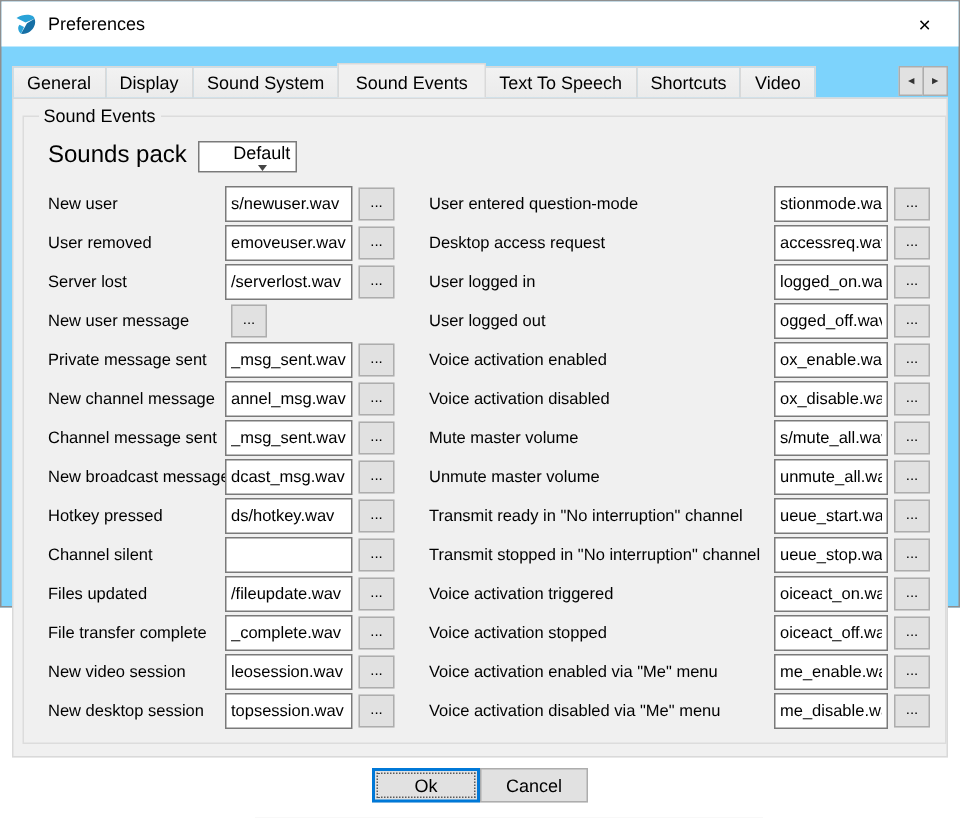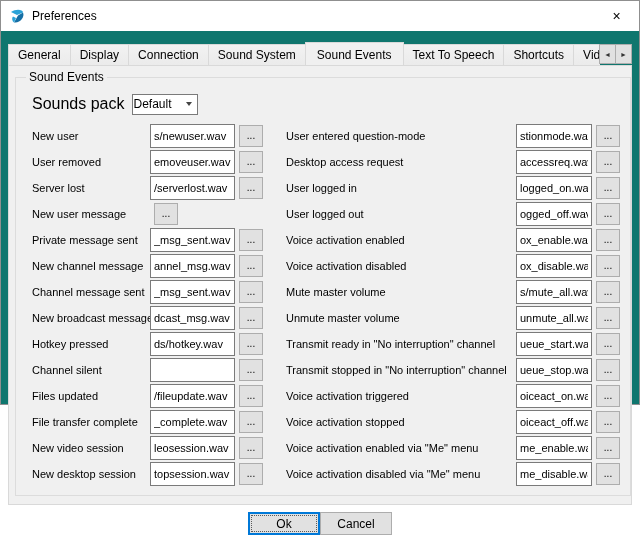--- a/index.html
+++ b/index.html
@@ -6,21 +6,21 @@
   html, body { width: 640px; height: 545px; }
   body {
     font-family: "Liberation Sans", sans-serif;
     font-size: 12px;
     color: #000;
     background: #fff;
   }
   .window {
     width: 640px; height: 405px;
     border: 1px solid #8f8f8f;
-    background: #0f766e;
+    background: #7dd3fc;
     display: flex; flex-direction: column;
   }
   
   .titlebar {
     height: 30px; flex: 0 0 30px;
     background: #ffffff;
     display: flex; align-items: center;
     padding-left: 8px;
   }
   .app-icon { width: 17px; height: 17px; display: inline-flex; }
@@ -84,21 +84,21 @@
   fieldset.groupbox legend { font-size: 12px; padding: 0 3px; margin-left: 2px; }
   .soundspack-row {
     display: flex; align-items: center;
     margin: 7px 0 8px 8px; height: 22px;
   }
   .soundspack-label { font-size: 16px; margin-right: 7px; }
   .combobox {
     width: 66px; height: 21px;
     background: #fff; border: 1px solid #7a7a7a;
     display: inline-flex; align-items: center; justify-content: space-between;
-    padding-left: 1px; font-size: 12px; cursor: default;
+    padding-left: 20px; font-size: 12px; cursor: default; flex-direction: column;
   }
   .combo-arrow-box { width: 16px; display: flex; align-items: center; justify-content: center; }
   .combo-arrow {
     width: 0; height: 0;
     border-left: 3.5px solid transparent;
     border-right: 3.5px solid transparent;
     border-top: 4px solid #444;
   }
   
   .cols { display: flex; margin-left: 8px; }
@@ -157,21 +157,20 @@
     <div class="close-btn">
       <span>×</span>
     </div>
   </div>
 
   <div class="tab-area">
     <div class="tabbar">
       <div class="tabs-clip">
         <div class="tab">General</div>
         <div class="tab">Display</div>
-        <div class="tab">Connection</div>
         <div class="tab">Sound System</div>
         <div class="tab active">Sound Events</div>
         <div class="tab">Text To Speech</div>
         <div class="tab">Shortcuts</div>
         <div class="tab">Video</div>
       </div>
       <div class="tab-spin">
         <div class="spin-btn">
           <span>◄</span>
         </div>

